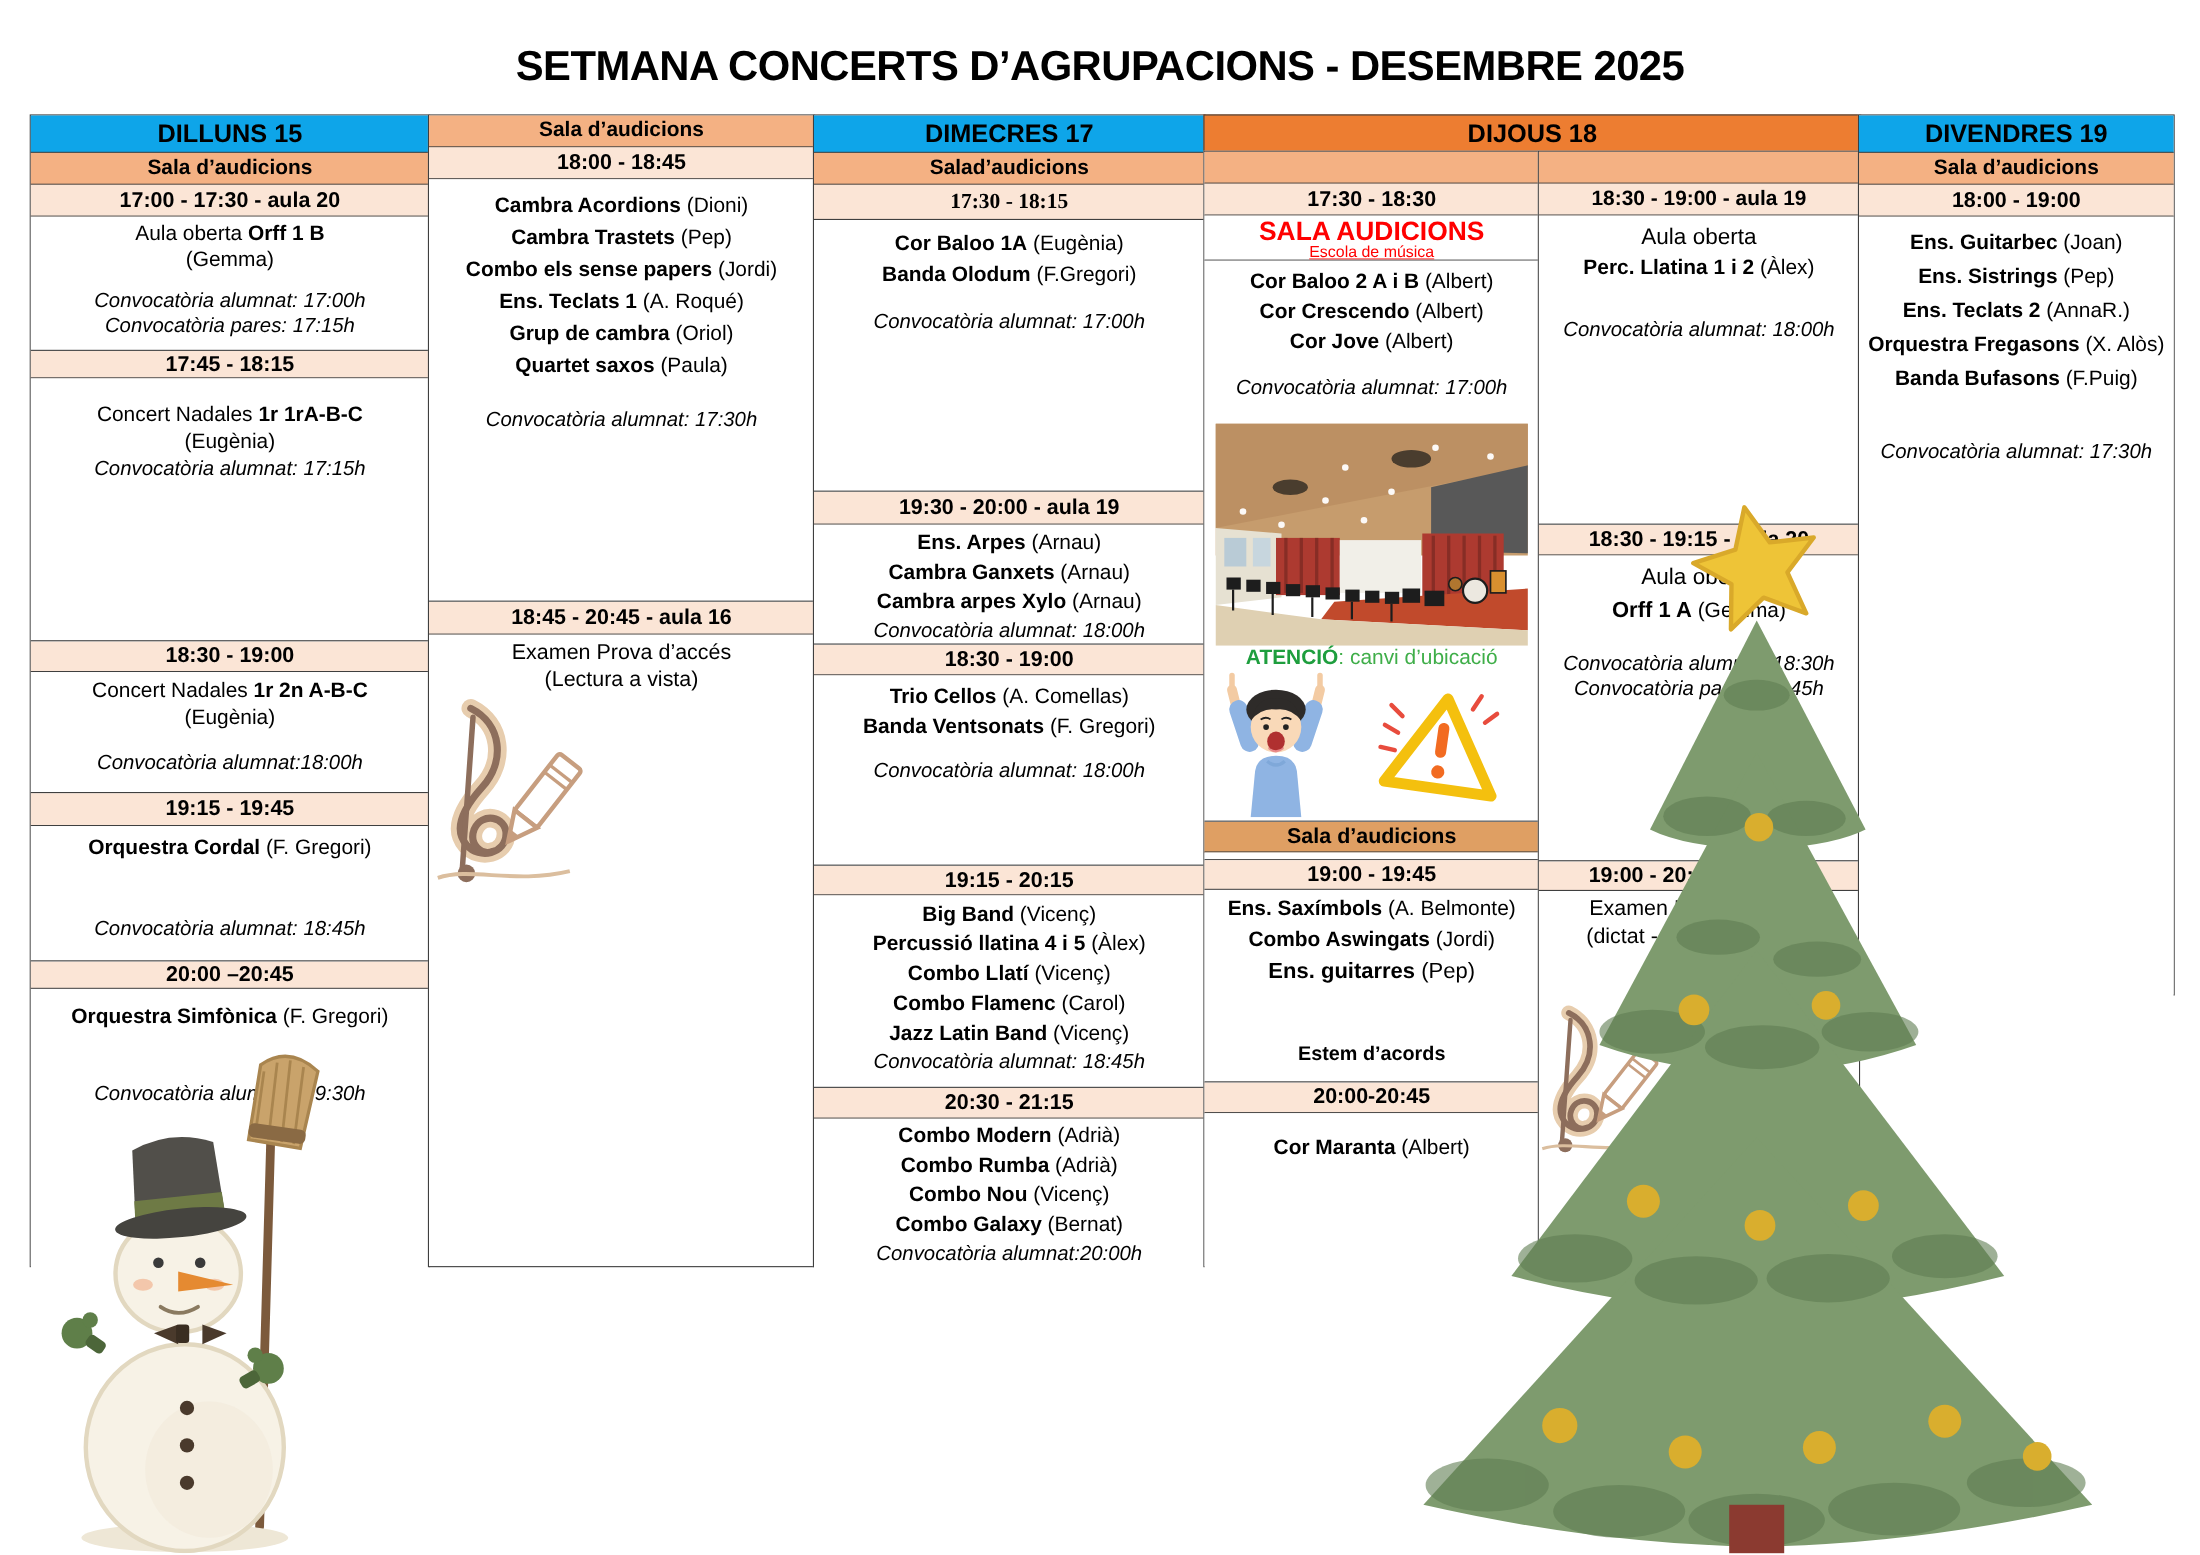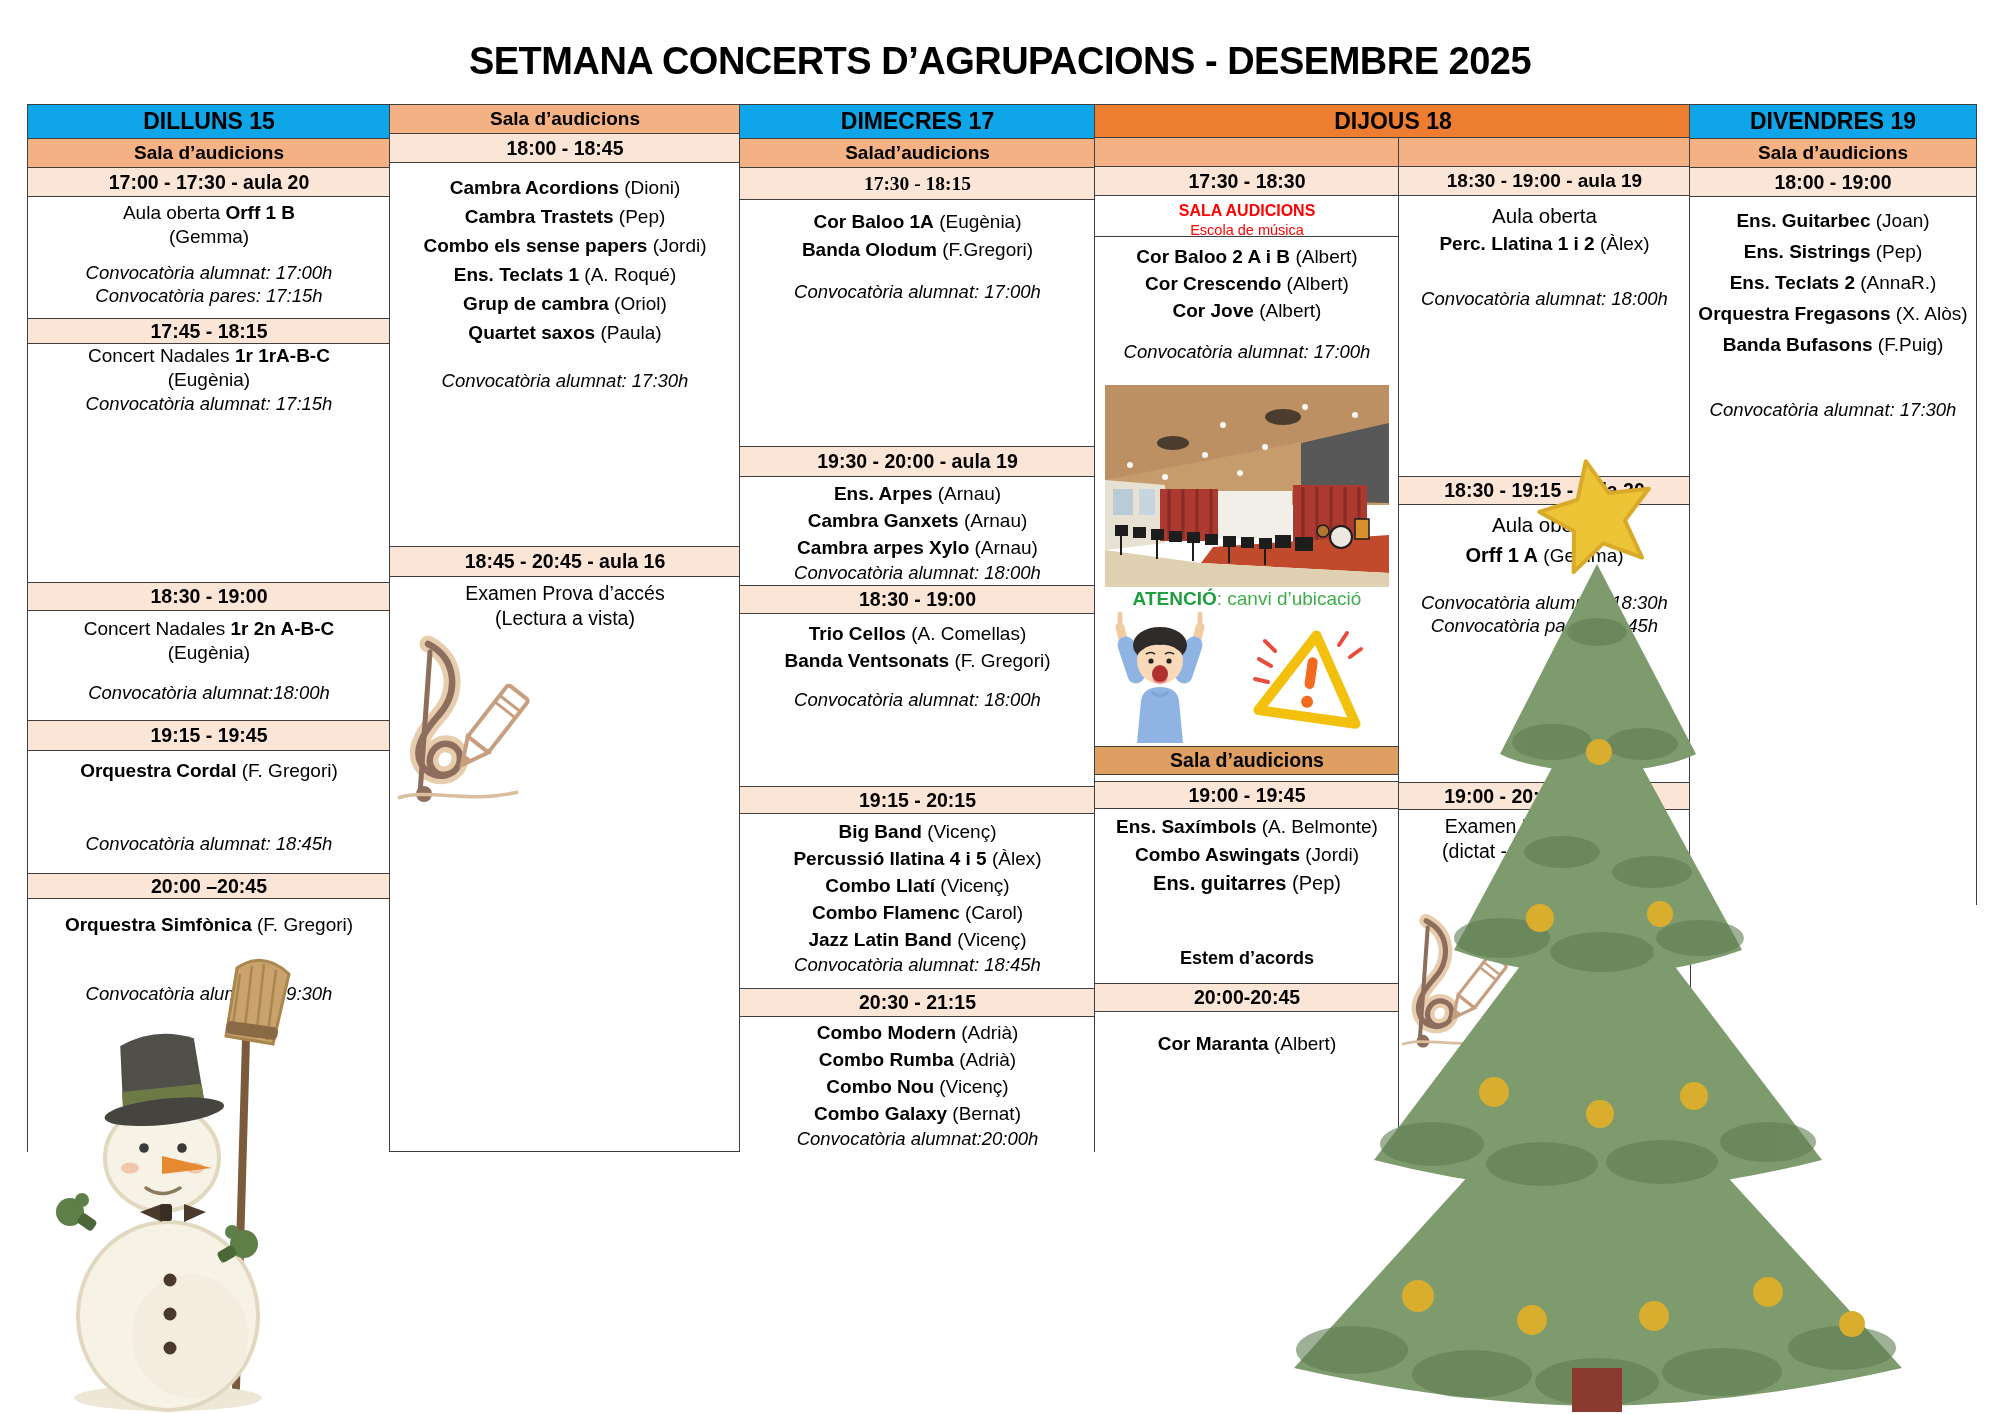--- a/index.html
+++ b/index.html
@@ -15,21 +15,21 @@
   .tband{background:#FBE5D6;font-weight:700;font-size:19.5px;display:flex;align-items:center;justify-content:center;}
   .midh{background:#DF9F63;font-weight:700;font-size:19.5px;display:flex;align-items:center;justify-content:center;}
   .spacer{background:#fff;}
   .content{background:#fff;font-size:19px;position:relative;}
   .ln{line-height:27px;}
   .b{font-weight:700;}
   .conv{font-style:italic;font-size:18.5px;line-height:23px;}
   .dayspan{position:absolute;background:#ED7D31;border:1.6px solid #3f3f3f;box-sizing:border-box;
            font-weight:700;font-size:23px;display:flex;align-items:center;justify-content:center;}
   .venue{background:#fff;padding-top:2px;}
-  .venue .vt{color:#FF0000;font-weight:700;font-size:16px;line-height:25px;}
+  .venue .vt{color:#FF0000;font-weight:700;font-size:24px;line-height:25px;}
   .venue .vs{color:#FF0000;font-size:14.5px;line-height:14px;text-decoration:underline;}
   .photo{position:absolute;left:50%;transform:translateX(-50%);top:148px;width:284px;height:202px;}
   .attn{position:absolute;top:351px;left:0;width:100%;text-align:center;font-size:19px;font-weight:400;color:#3FAE49;}
   .attn .b{color:#1E9E3E;}
   .deco{position:absolute;}
 </style>
 </head>
 <body>
 
 <div class="page">
@@ -40,21 +40,21 @@
     <div class="cell day" style="height:34px;">DILLUNS 15</div>
     <div class="cell sala" style="height:29px;">Sala d’audicions</div>
     <div class="cell tband" style="height:29px;">17:00 - 17:30 - aula 20</div>
     <div class="cell content" style="height:122px;padding-top:4px;">
       <div class="ln" style="line-height:24px;"><span>Aula oberta</span> <span class="b">Orff 1 B</span></div>
       <div class="ln" style="line-height:24px;">(Gemma)</div>
       <div class="conv" style="margin-top:12px;">Convocatòria alumnat: 17:00h</div>
       <div class="conv">Convocatòria pares: 17:15h</div>
     </div>
     <div class="cell tband" style="height:25px;">17:45 - 18:15</div>
-    <div class="cell content" style="height:239px;padding-top:0;">
+    <div class="cell content" style="height:239px;padding-top:22px;">
       <div class="ln" style="line-height:24px;"><span>Concert Nadales</span> <span class="b">1r 1rA-B-C</span></div>
       <div class="ln" style="line-height:24px;">(Eugènia)</div>
       <div class="conv">Convocatòria alumnat: 17:15h</div>
     </div>
     <div class="cell tband" style="height:28px;">18:30 - 19:00</div>
     <div class="cell content" style="height:110px;padding-top:6px;">
       <div class="ln" style="line-height:24px;"><span>Concert Nadales</span> <span class="b">1r 2n A-B-C</span></div>
       <div class="ln" style="line-height:24px;">(Eugènia)</div>
       <div class="conv" style="margin-top:16px;">Convocatòria alumnat:18:00h</div>
     </div>

